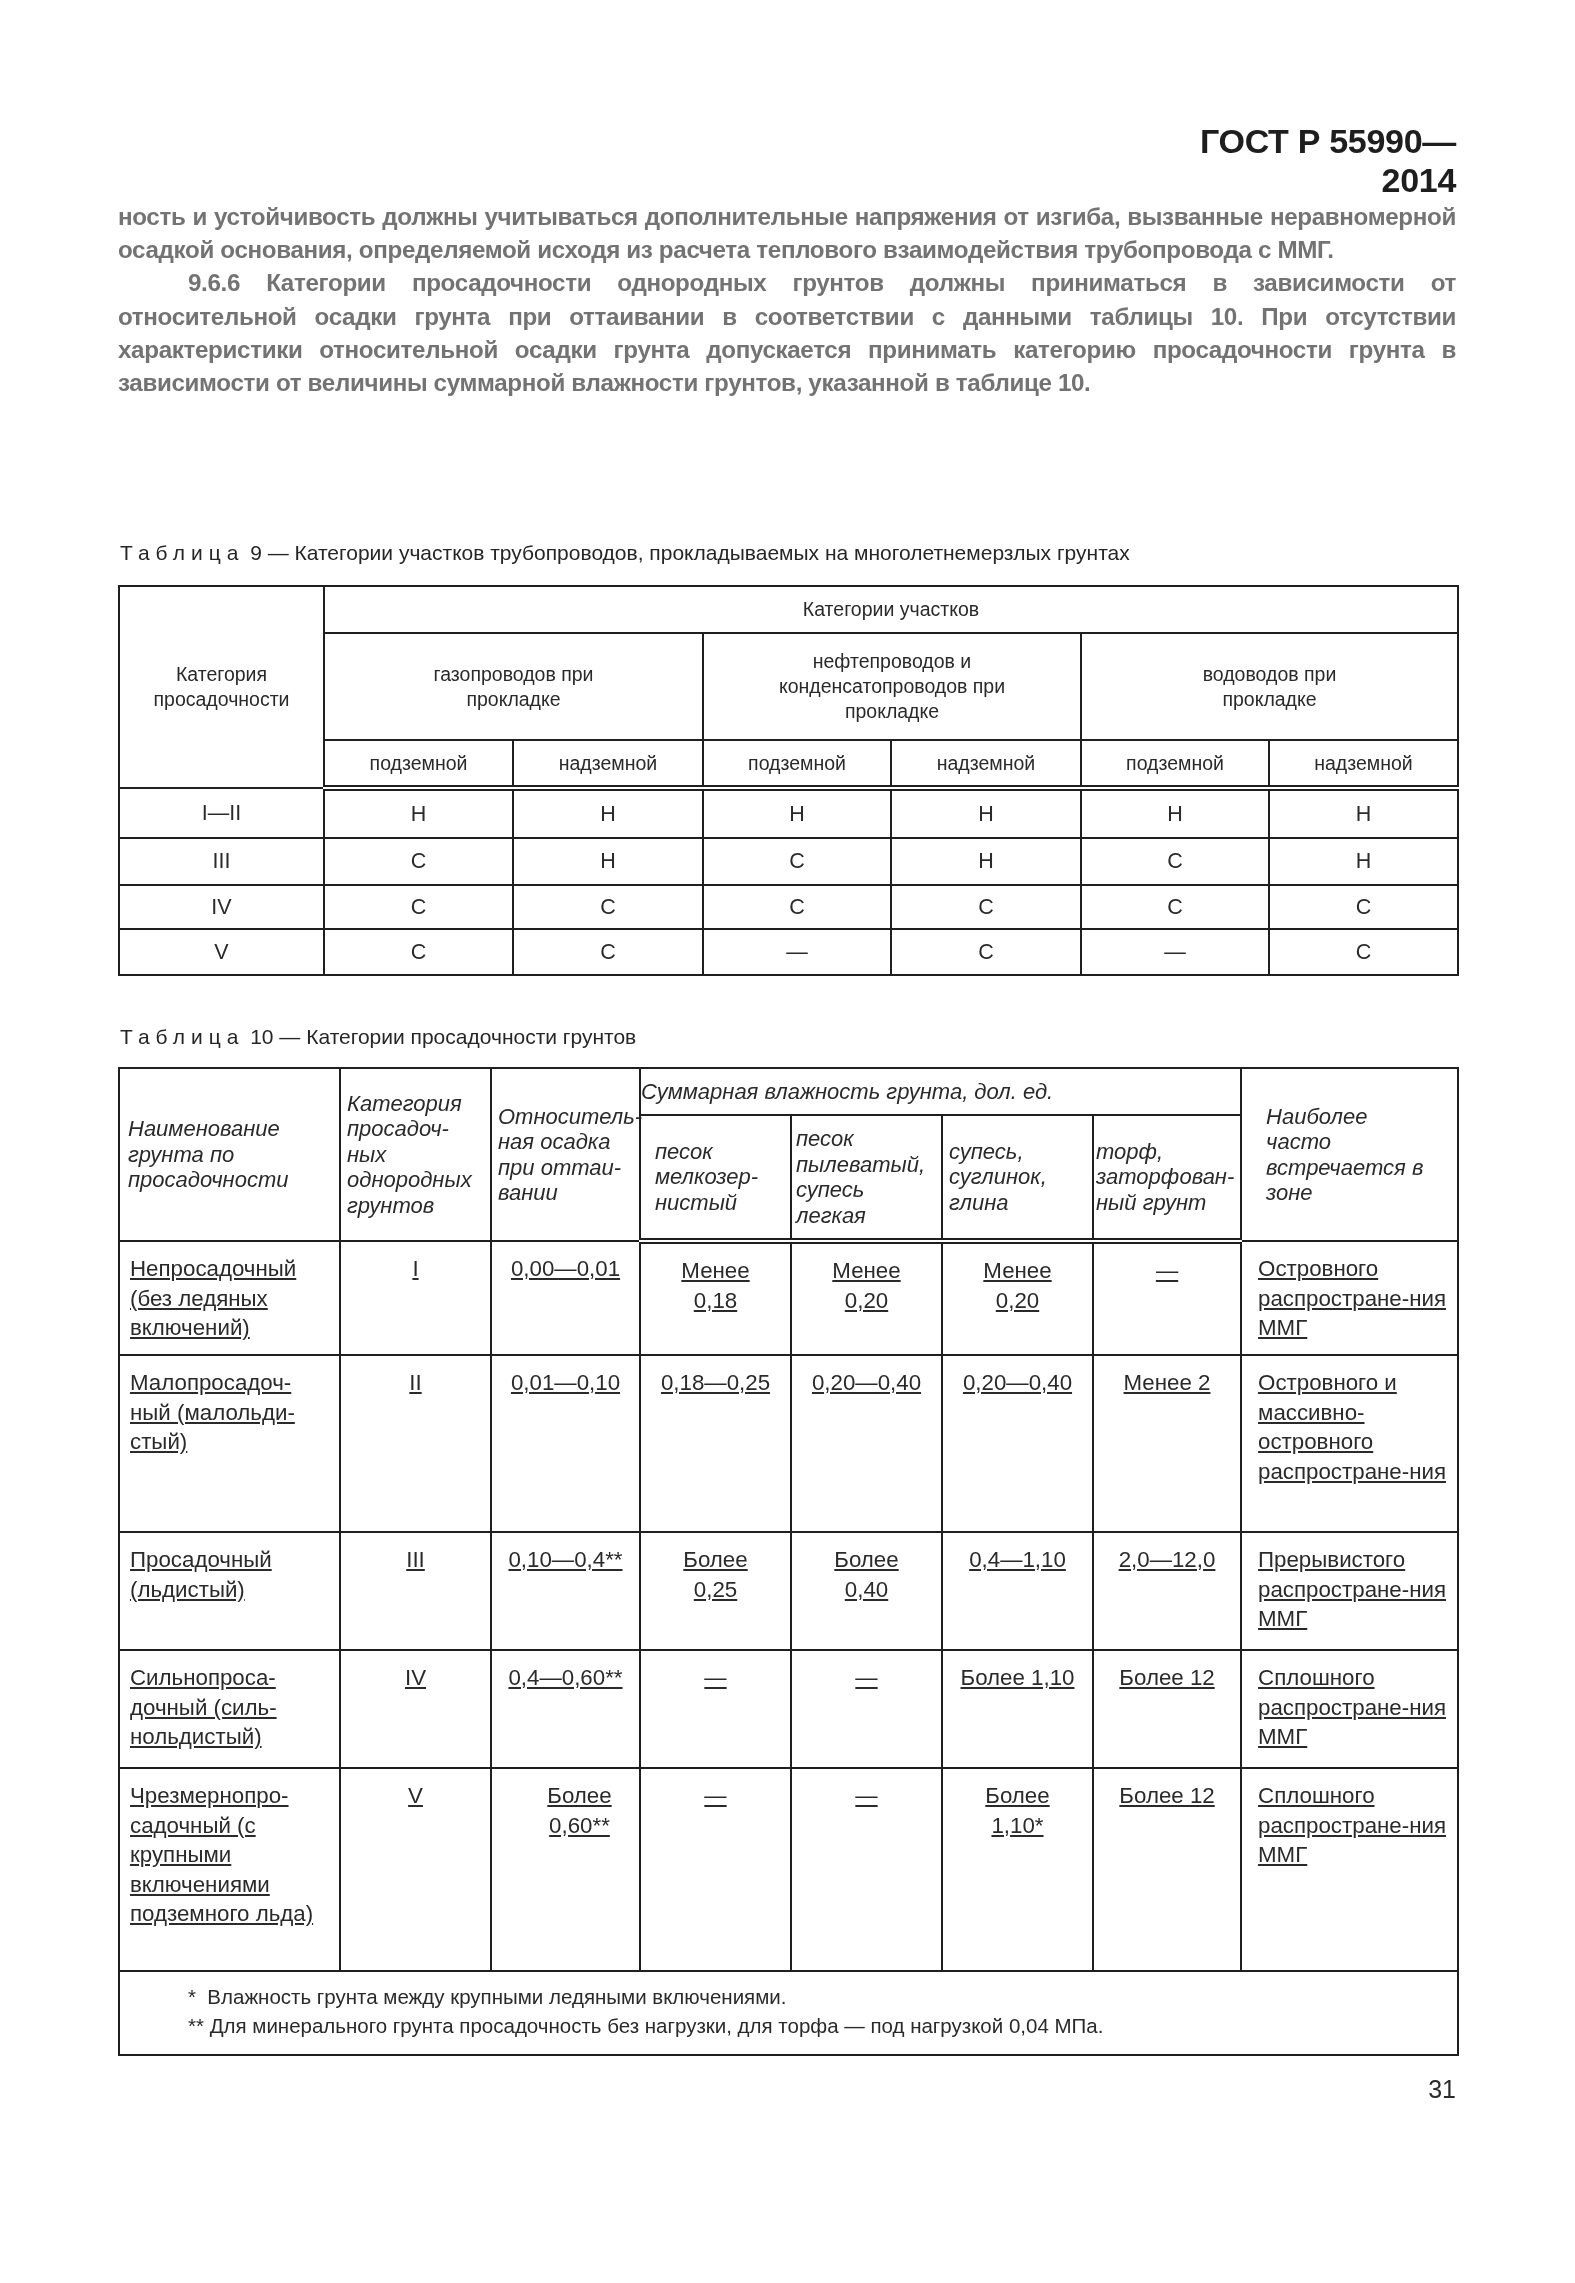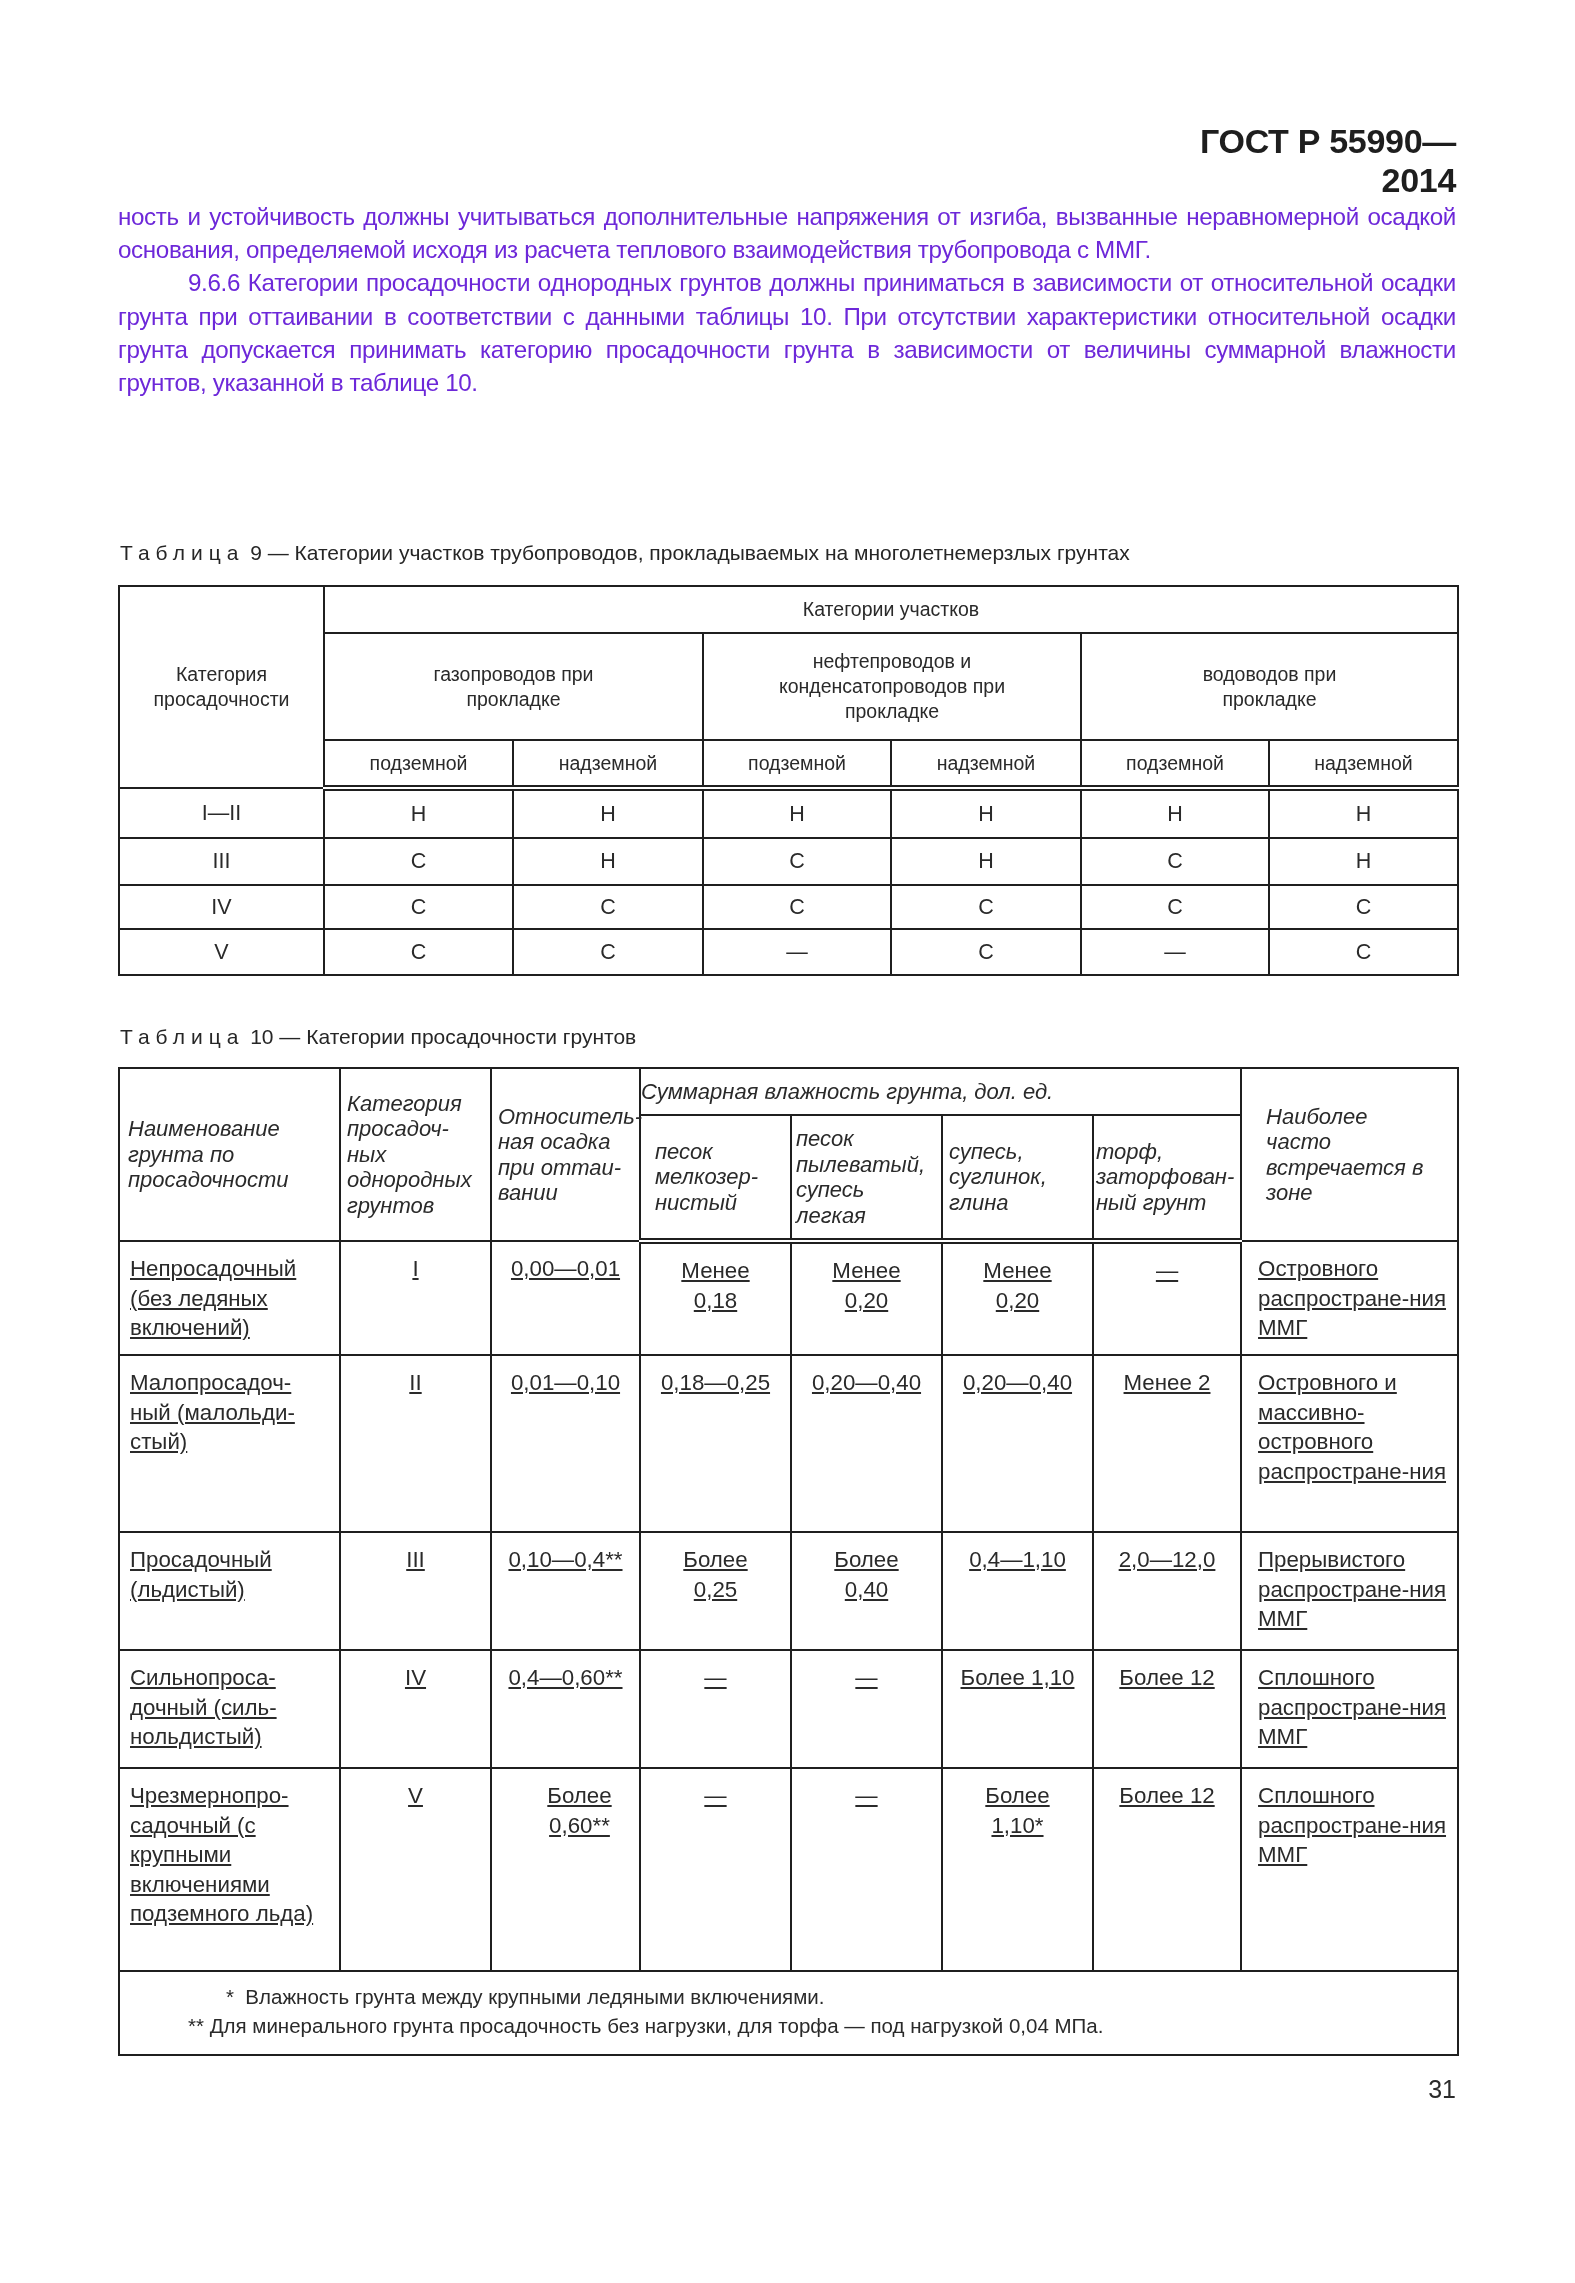--- a/index.html
+++ b/index.html
@@ -1,22 +1,22 @@
 <!DOCTYPE html>
 <html><head>
 <meta charset="utf-8">
 <style>
   html, body { margin: 0; padding: 0; background: #ffffff; }
   body { width: 1575px; height: 2283px; position: relative; overflow: hidden;
          font-family: "Liberation Sans", "DejaVu Sans", sans-serif; color: #222; }
   .hdr { position: absolute; left: 1150px; width: 306px; top: 122px; text-align: right;
          font-weight: bold; font-size: 34px; letter-spacing: -0.3px; color: #1e1e1e; }
   .body-text { position: absolute; left: 118px; width: 1338px; top: 200px;
-               font-size: 24.2px; line-height: 33.2px; text-align: justify; color: #6d28d9;
-               letter-spacing: -0.35px; }
+               font-size: 24.2px; line-height: 33.2px; text-align: justify; color: #737373;
+               letter-spacing: -0.35px; font-weight: bold; }
   .body-text p { margin: 0; text-indent: 70px; }
   .body-text p.cont { text-indent: 0; }
   .caption { position: absolute; left: 120px; font-size: 21px; color: #262626; white-space: nowrap; }
   .caption .sp { letter-spacing: 6px; }
   table { border-collapse: collapse; position: absolute; table-layout: fixed; }
   td { border: 2px solid #1f1f1f; padding: 0; font-size: 19.5px; color: #2a2a2a; }
   #t9 { left: 118px; top: 585px; width: 1339px; }
   #t9 td { text-align: center; vertical-align: middle; line-height: 25px; }
   #t9 td.data { font-size: 21.5px; }
   #t9 tr.dbl td { border-bottom: 6px double #1f1f1f; }
@@ -181,20 +181,20 @@
     <td class="b c">V</td>
     <td class="b c" style="padding-left:28px;">Более 0,60**</td>
     <td class="b c">—</td>
     <td class="b c">—</td>
     <td class="b c" style="padding-left:36px;padding-right:36px;">Более 1,10*</td>
     <td class="b c">Более 12</td>
     <td class="b l" style="padding-left:16px;padding-right:8px;">Сплошного распростране-ния ММГ</td>
   </tr>
   <tr style="height:83px">
     <td class="fn" colspan="8">
-      <div class="fn-line" style="white-space:pre;margin-left:38px;">*  Влажность грунта между крупными ледяными включениями.</div>
+      <div class="fn-line" style="white-space:pre;">*  Влажность грунта между крупными ледяными включениями.</div>
       <div class="fn-line">** Для минерального грунта просадочность без нагрузки, для торфа — под нагрузкой 0,04 МПа.</div>
     </td>
   </tr>
 </tbody>
   </table>
 
 <div class="pg">31</div>
 
 </body></html>

